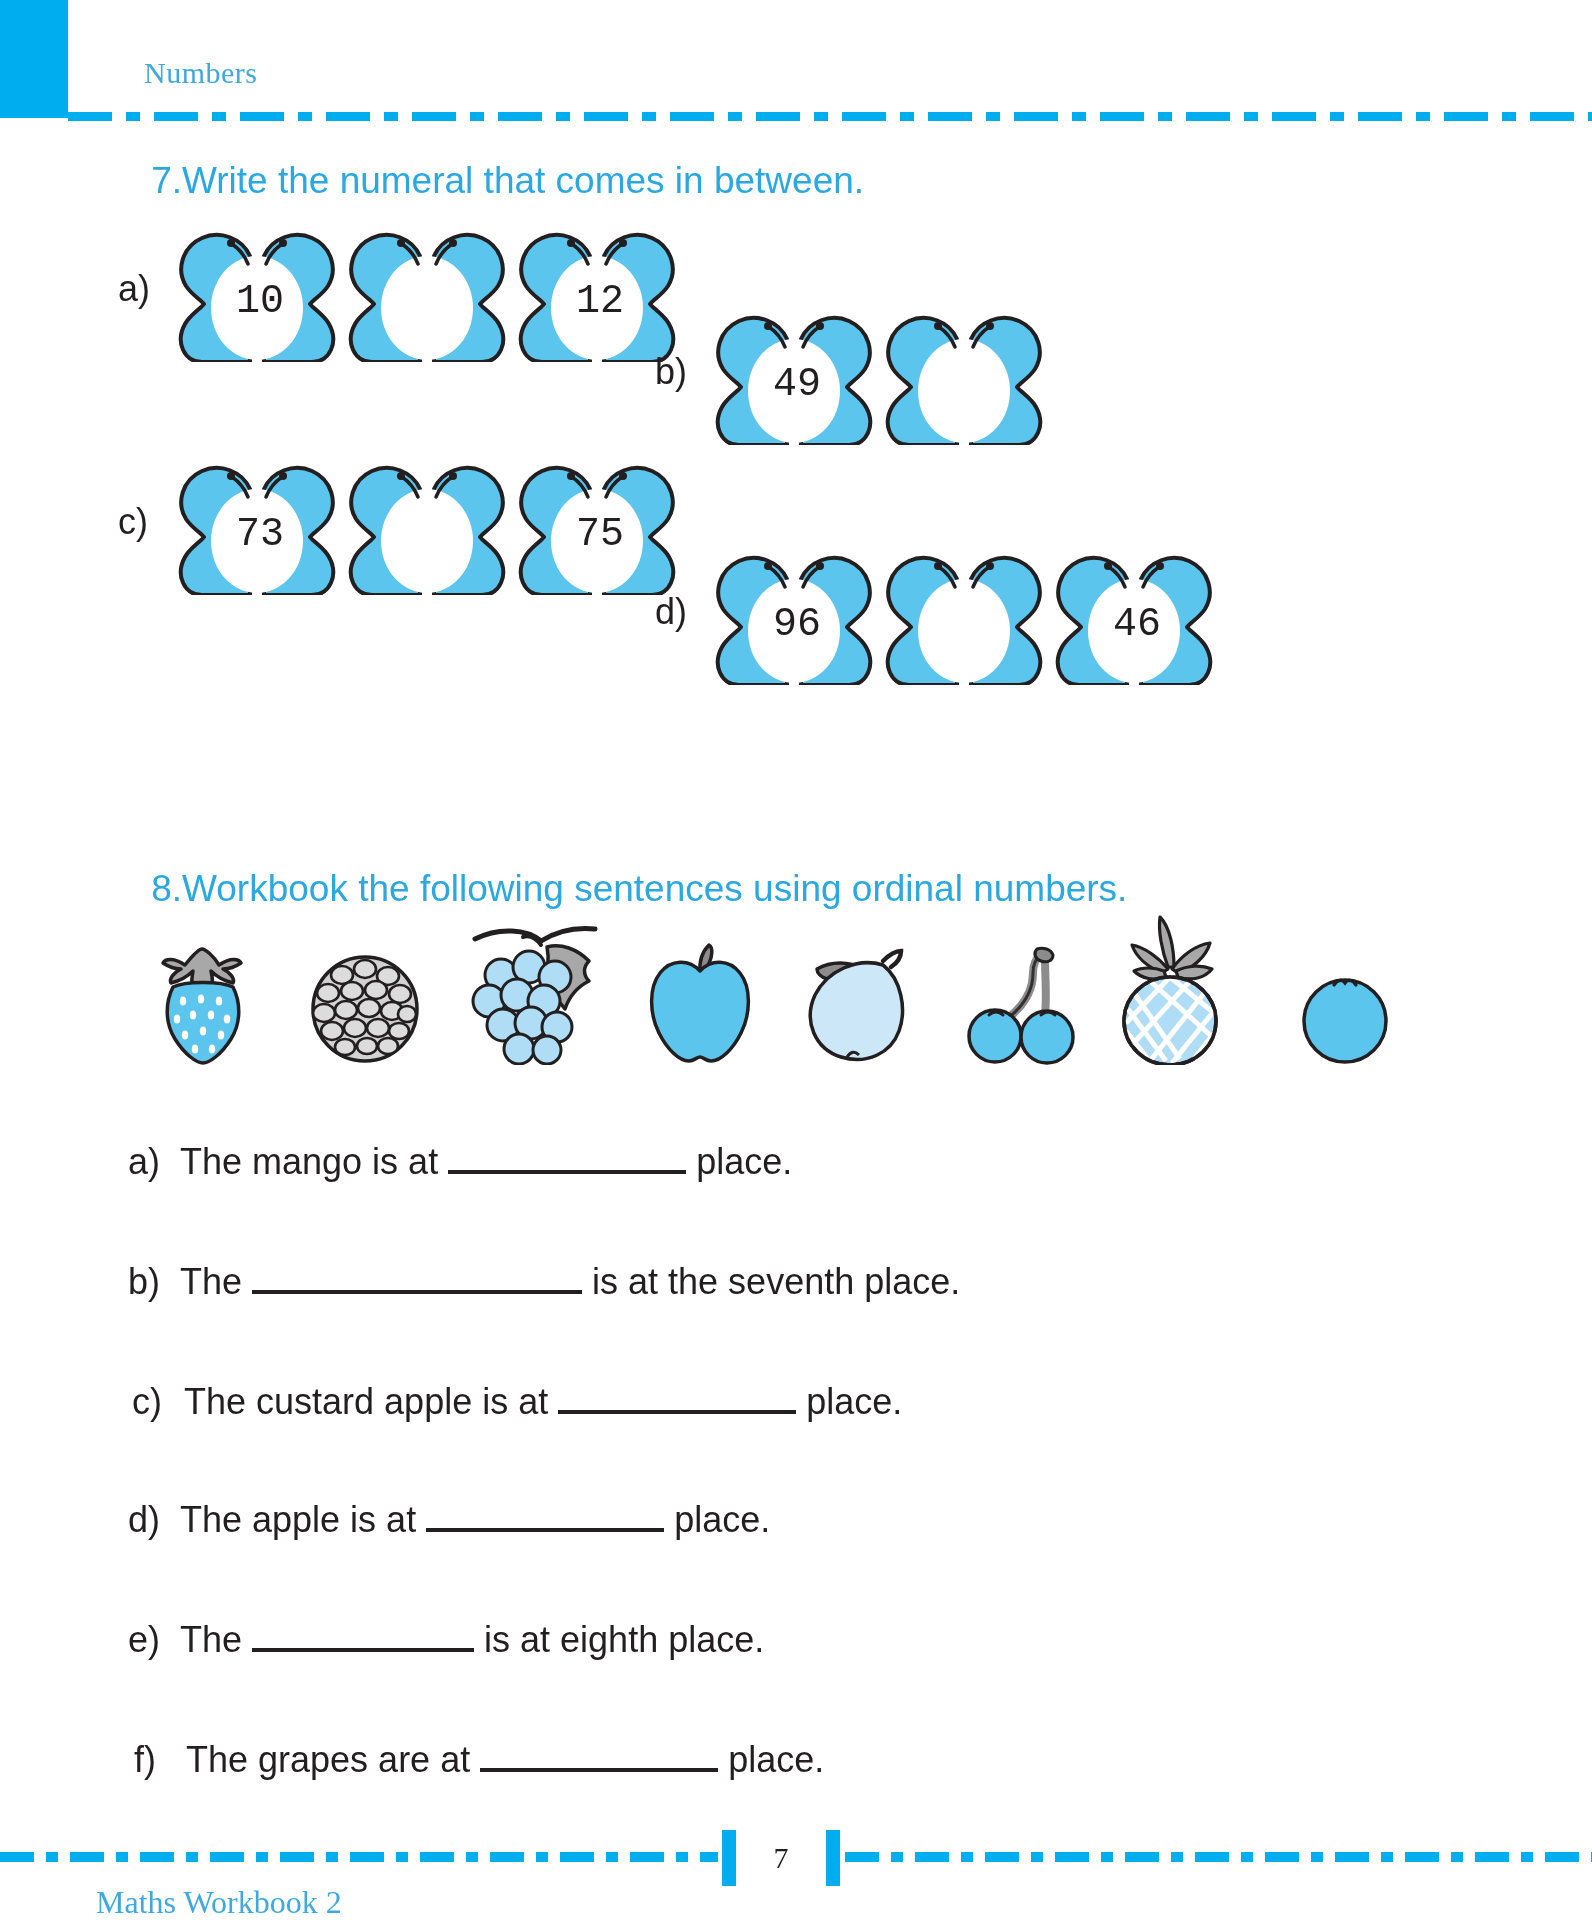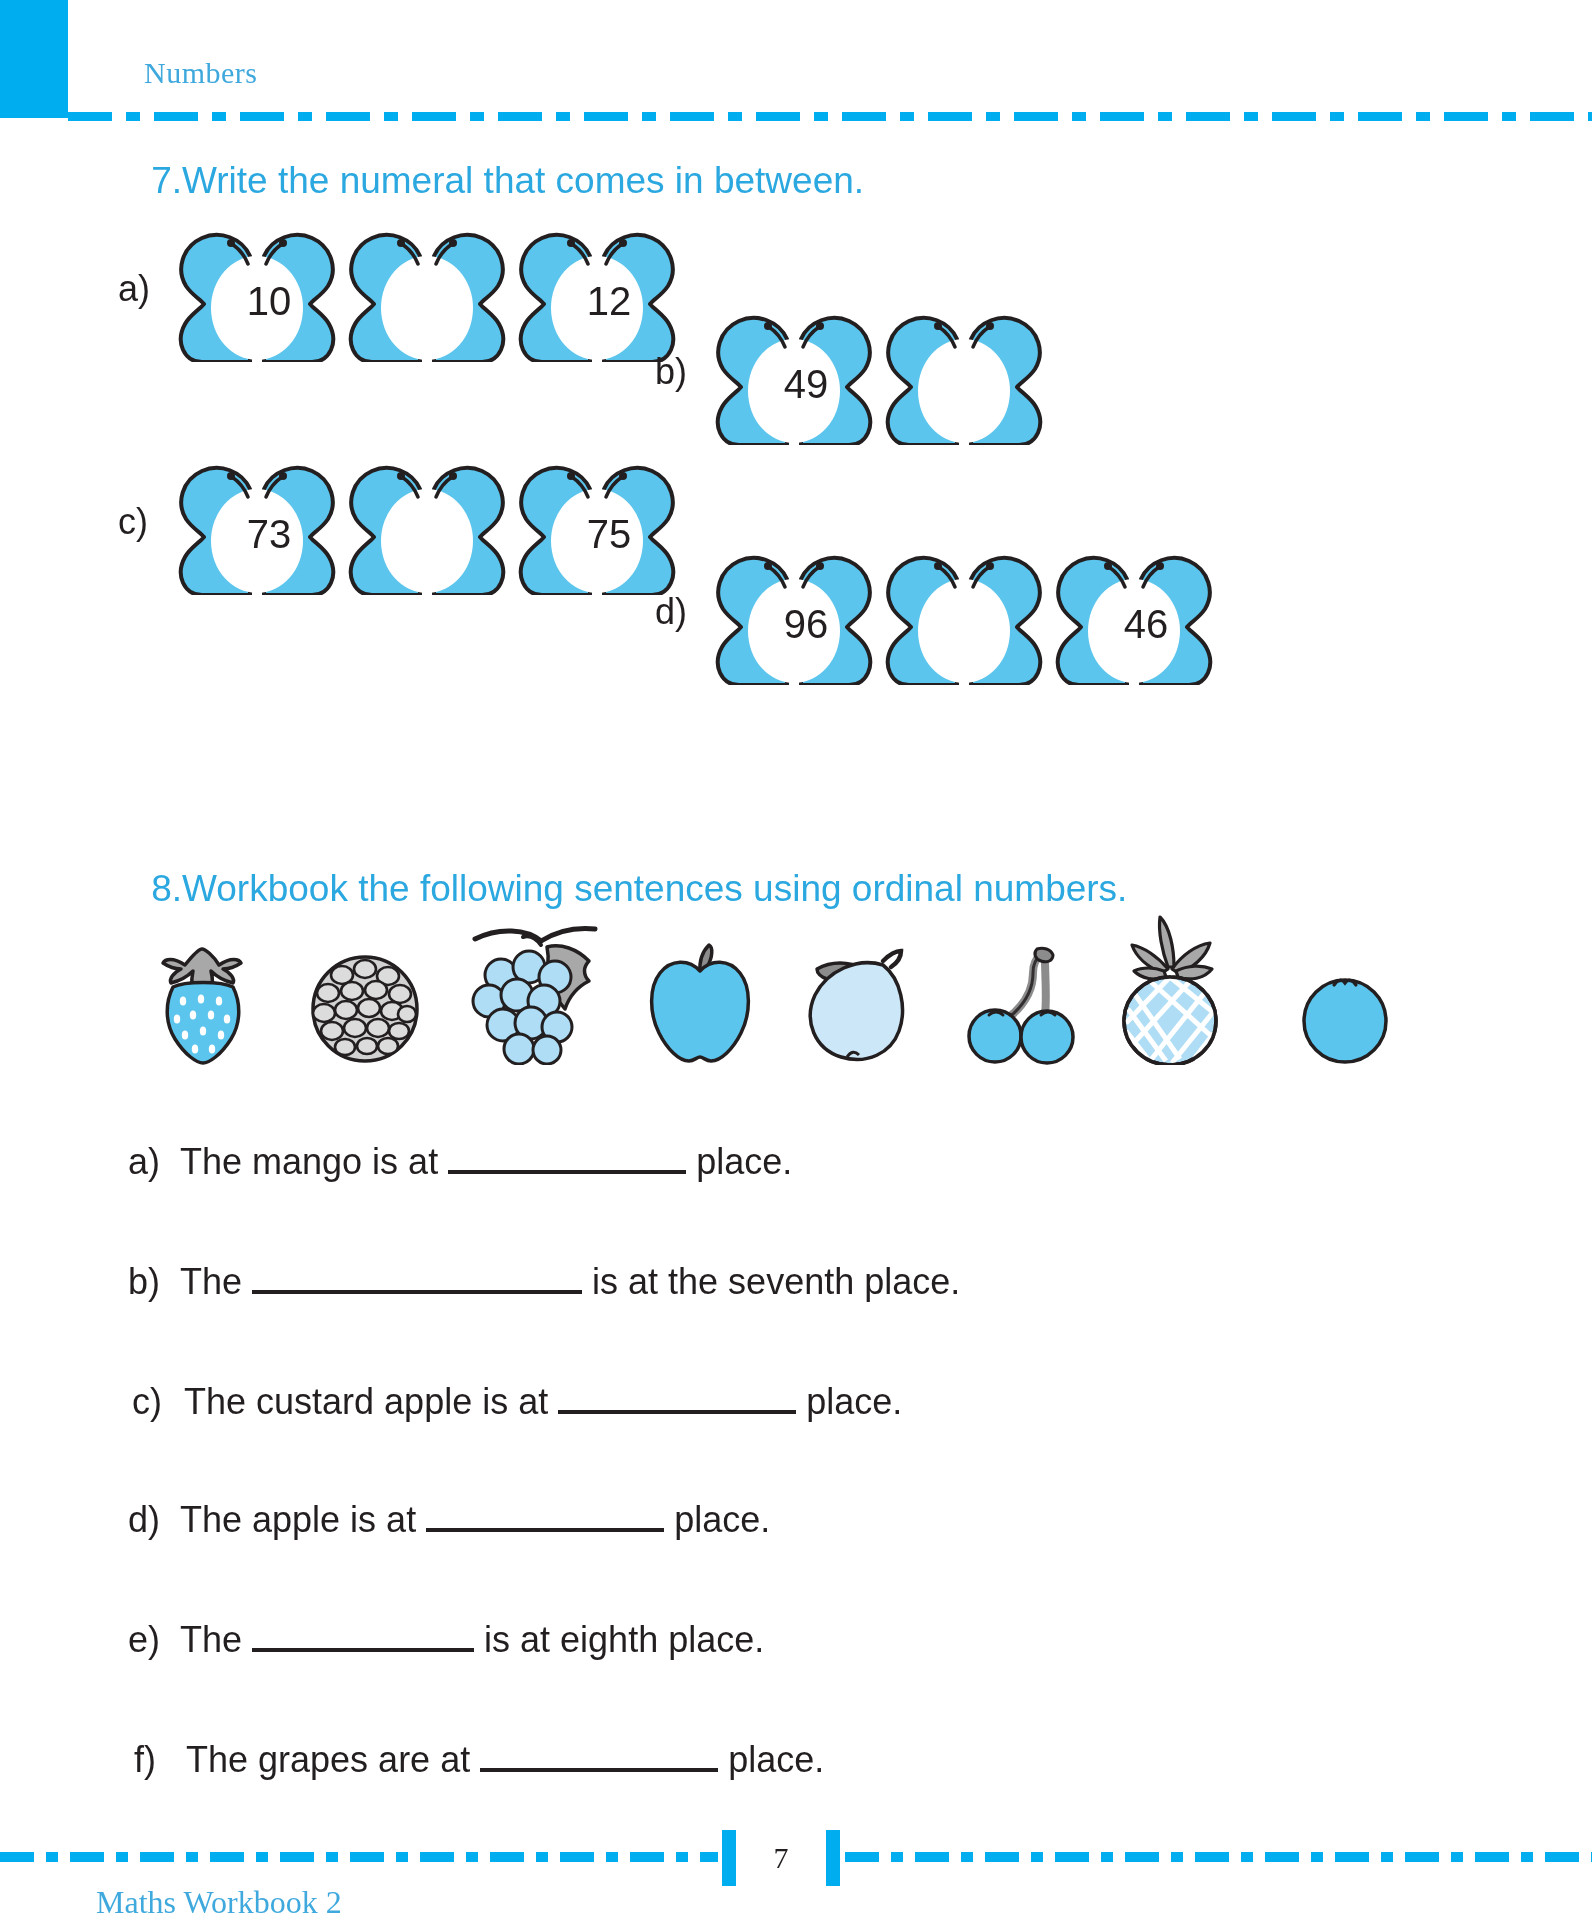--- a/index.html
+++ b/index.html
@@ -88,32 +88,33 @@
   }
   .bf {
     position: relative;
     width: 170px;
     height: 140px;
     flex: 0 0 170px;
   }
   .bf svg { display: block; }
   .bf-num {
     position: absolute;
-    left: 12px;
+    left: 3px;
     top: 0;
     width: 170px;
     height: 140px;
     display: flex;
     align-items: center;
     justify-content: center;
     font-size: 40px;
     color: #231F20;
     padding-top: 18px;
     box-sizing: border-box;
     pointer-events: none;
+    font-family: Liberation Mono, monospace;
   }
 
   #bf-row-a { left: 118px; top: 222px; }
   #bf-row-b { left: 655px; top: 305px; }
   #bf-row-c { left: 118px; top: 455px; }
   #bf-row-d { left: 655px; top: 545px; }
 
   
   #fruit-strip {
     position: absolute;

